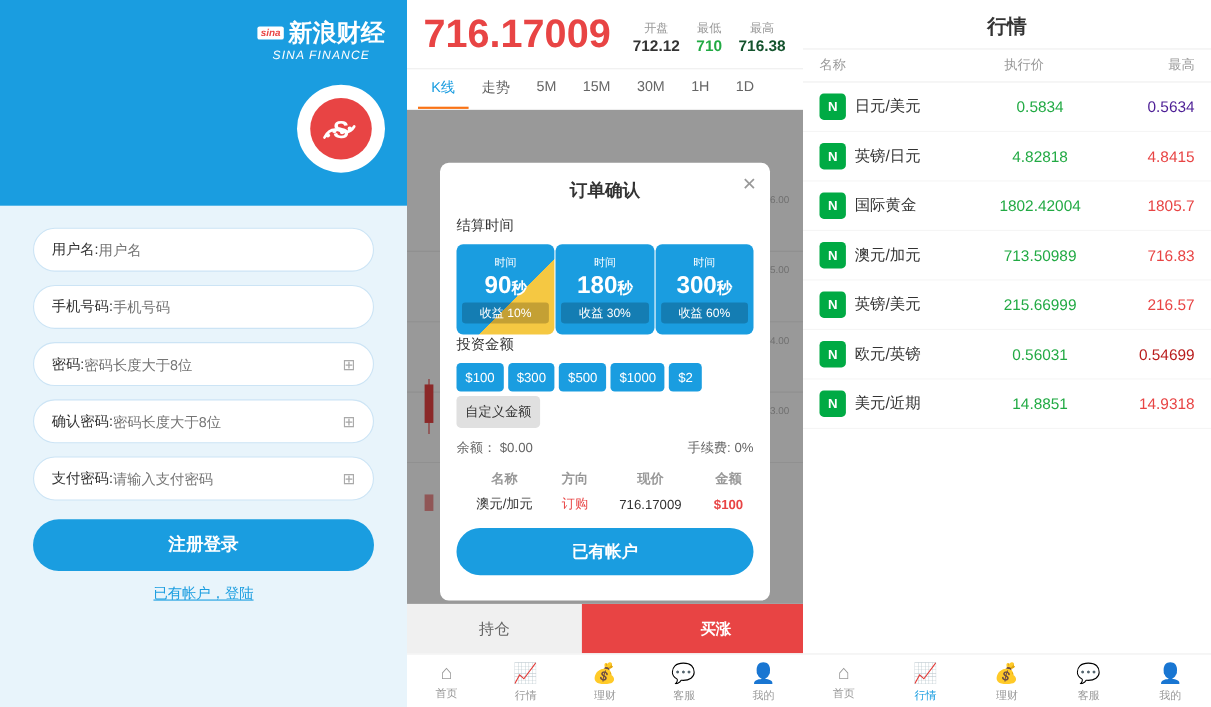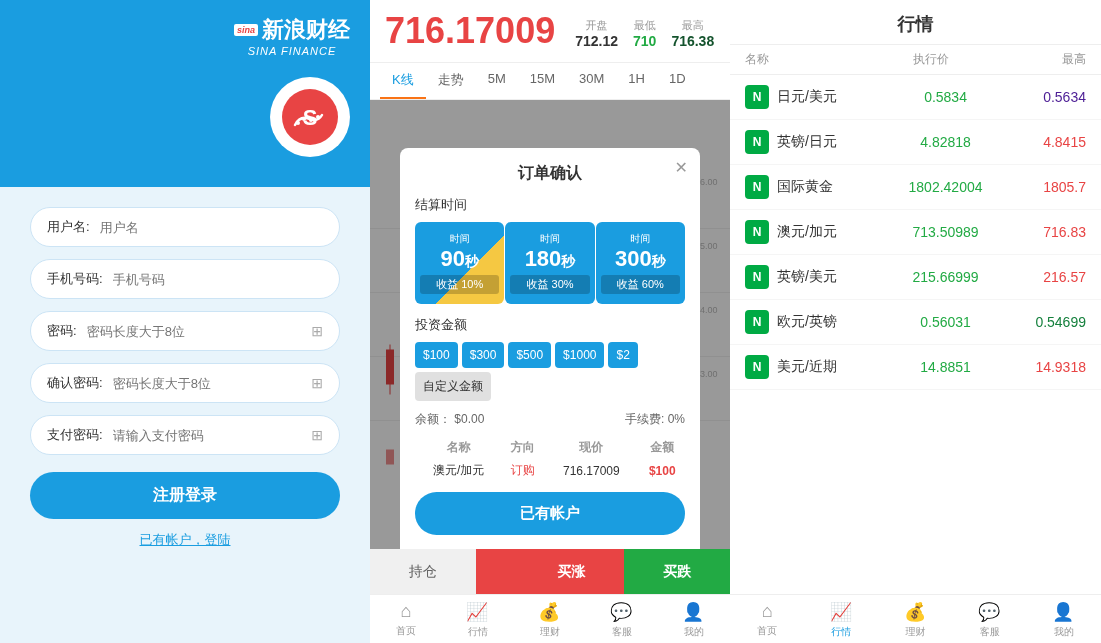--- a/index.html
+++ b/index.html
@@ -77,21 +77,21 @@
       gap: 12px;
     }
     .form-field {
       width: 100%;
       background: white;
       border: 1px solid #cce4f5;
       border-radius: 20px;
       padding: 10px 16px;
       display: flex;
       align-items: center;
-      gap: 10px;
+      gap: 0;
     }
     .form-field-label {
       color: #333;
       font-size: 13px;
       white-space: nowrap;
     }
     .form-field-input {
       flex: 1;
       border: none;
       outline: none;
@@ -221,21 +221,20 @@
       cursor: pointer;
     }
     .modal-section-label {
       font-size: 13px;
       color: #333;
       margin-bottom: 8px;
     }
     .time-options {
       display: flex;
       gap: 1px;
-      margin-bottom: 12px;
     }
     .time-btn {
       flex: 1;
       background: #1a9de0;
       color: white;
       border: none;
       border-radius: 6px;
       padding: 10px 5px;
       text-align: center;
       cursor: pointer;
@@ -669,21 +668,20 @@
           </tbody>
         </table>
         <button class="confirm-btn">已有帐户</button>
         
       </div>
     </div>
   </div>
   <div class="action-bar">
     <button class="hold-btn">持仓</button>
     <button class="buy-up-btn">买涨</button>
-    <button class="buy-down-btn">买跌</button>
   </div>
   <div class="bottom-nav">
     <div class="nav-item">
       <span class="nav-icon">⌂</span>
       <span class="nav-label">首页</span>
     </div>
     <div class="nav-item">
       <span class="nav-icon">📈</span>
       <span class="nav-label">行情</span>
     </div>
@@ -737,21 +735,21 @@
   <div class="market-row">
     <div class="market-icon" style="background:#00aa44;">N</div>
     <span class="market-name">英镑/美元</span>
     <span class="market-price">215.66999</span>
     <span class="market-high" style="color:#e84444;">216.57</span>
   </div>
   <div class="market-row">
     <div class="market-icon" style="background:#00aa44;">N</div>
     <span class="market-name">欧元/英镑</span>
     <span class="market-price">0.56031</span>
-    <span class="market-high" style="color:#15803d;">0.54699</span>
+    <span class="market-high" style="color:#b91c1c;">0.54699</span>
   </div>
   <div class="market-row">
     <div class="market-icon" style="background:#00aa44;">N</div>
     <span class="market-name">美元/近期</span>
     <span class="market-price">14.8851</span>
     <span class="market-high" style="color:#e84444;">14.9318</span>
   </div>
 
   <div class="right-bottom-nav">
     <div class="right-nav-item">

